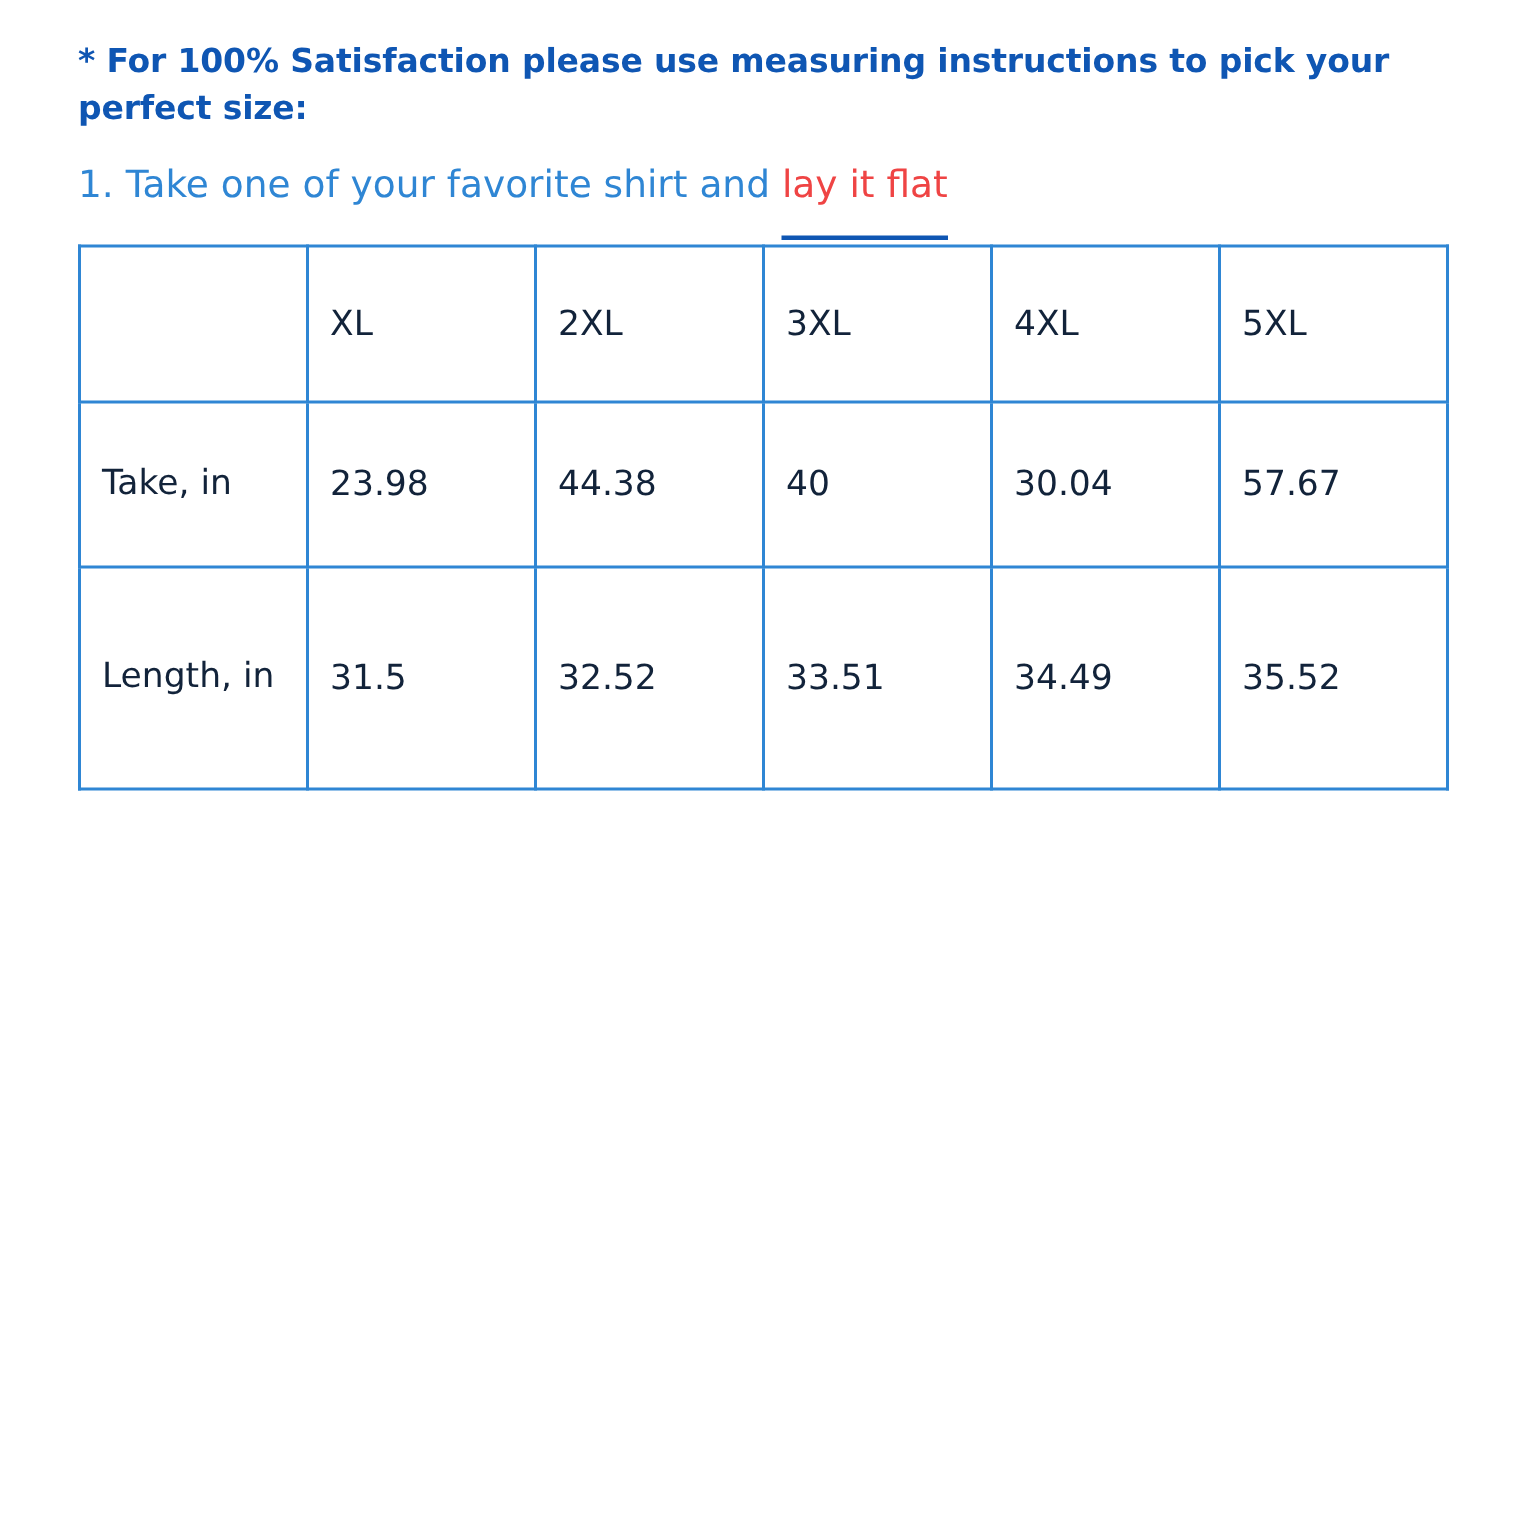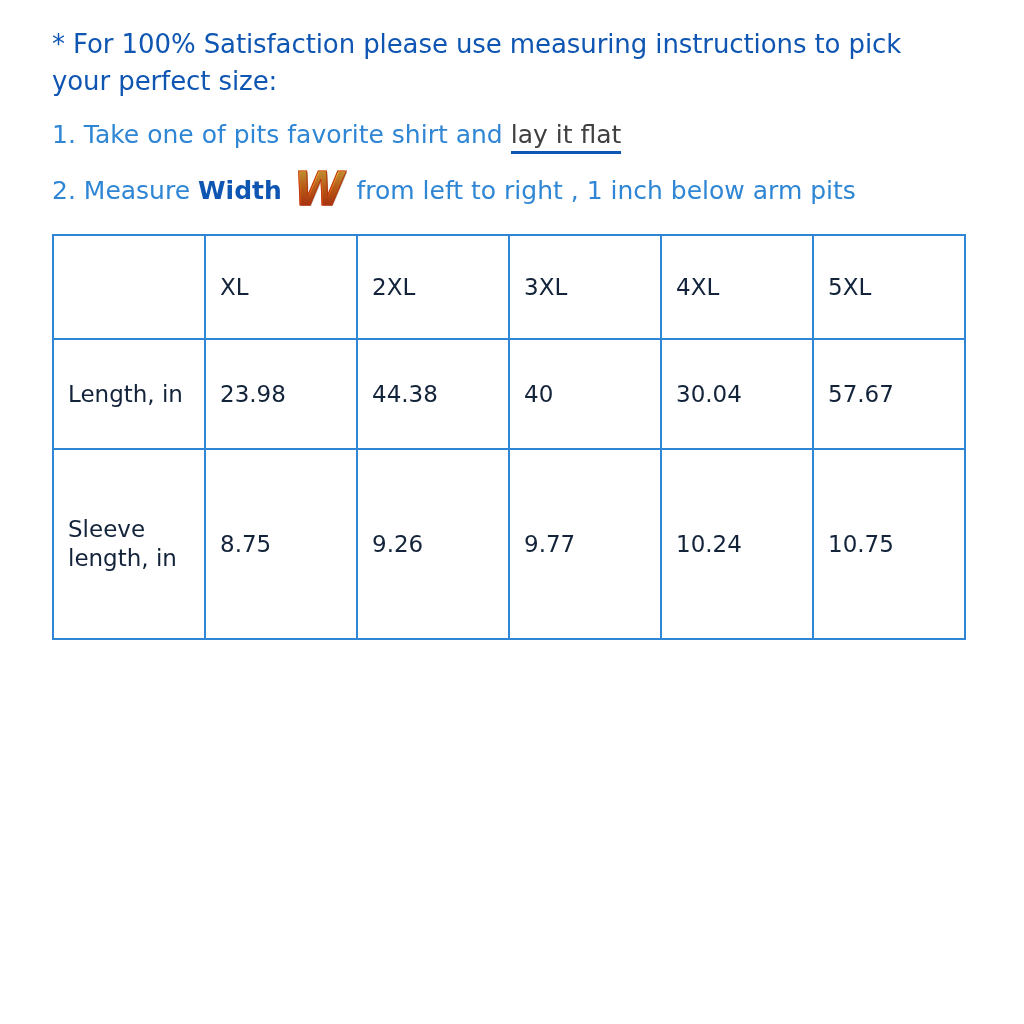--- a/index.html
+++ b/index.html
@@ -15,45 +15,45 @@
     overflow: hidden;
   }
   .page {
     box-sizing: border-box;
     width: 1024px;
     height: 1024px;
     padding: 26px 50px 10px 52px;
   }
 
   .headline {
-    font-size: 26px;
-    font-weight: normal;
+    font-size: 22px;
+    font-weight: bold;
     color: #0f56b3;
     line-height: 1.42;
     letter-spacing: -0.1px;
     margin: 0 0 18px 0;
     max-width: 900px;
   }
 
   .step {
     font-size: 25px;
     line-height: 1.38;
     color: #2f86d4;
     margin: 0 0 14px 0;
     max-width: 930px;
   }
   .step .num { color: #2f86d4; }
   .step b {
     color: #0f56b3;
     font-weight: bold;
   }
   .underline {
-    color: #404040;
+    color: #ef4444;
     border-bottom: 3px solid #0f56b3;
-    padding-bottom: 2px;
+    padding-bottom: 20px;
     margin-top: 12px;
   }
 
   
   .glyph {
     display: inline-block;
     font-weight: bold;
     font-style: italic;
     line-height: 1;
     vertical-align: -6px;
@@ -108,31 +108,24 @@
 </style>
 </head>
 <body>
 
 <div class="page">
 
   <p class="headline">* For 100% Satisfaction please use measuring instructions to pick your perfect size:</p>
 
   <p class="step">
     <span class="num">1.</span>
-    <span>Take one of pits favorite shirt and</span>
+    <span>Take one of your favorite shirt and</span>
     <span class="underline">lay it flat</span>
   </p>
 
-  <p class="step">
-    <span class="num">2.</span>
-    <span>Measure</span>
-    <b>Width</b>
-    <span class="glyph glyph-w">W</span>
-    <span>from left to right , 1 inch below arm pits</span>
-  </p>
 
 
   <table class="size-chart">
     <colgroup>
       <col class="corner">
       <col class="szcol">
         <col class="szcol">
         <col class="szcol">
         <col class="szcol">
         <col class="szcol">
@@ -140,31 +133,31 @@
     <tbody>
       <tr class="r-head">
         <td></td>
         <td>XL</td>
         <td>2XL</td>
         <td>3XL</td>
         <td>4XL</td>
         <td>5XL</td>
       </tr>
       <tr class="r-width">
-        <td class="rowlabel">Length, in</td>
+        <td class="rowlabel">Take, in</td>
         <td>23.98</td>
         <td>44.38</td>
         <td>40</td>
         <td>30.04</td>
         <td>57.67</td>
       </tr>
-      <tr class="r-sleeve">
-        <td class="rowlabel">Sleeve length, in</td>
-        <td>8.75</td>
-        <td>9.26</td>
-        <td>9.77</td>
-        <td>10.24</td>
-        <td>10.75</td>
+      <tr class="r-length">
+        <td class="rowlabel">Length, in</td>
+        <td>31.5</td>
+        <td>32.52</td>
+        <td>33.51</td>
+        <td>34.49</td>
+        <td>35.52</td>
       </tr>
     </tbody>
   </table>
 
 </div>
 
 </body></html>

